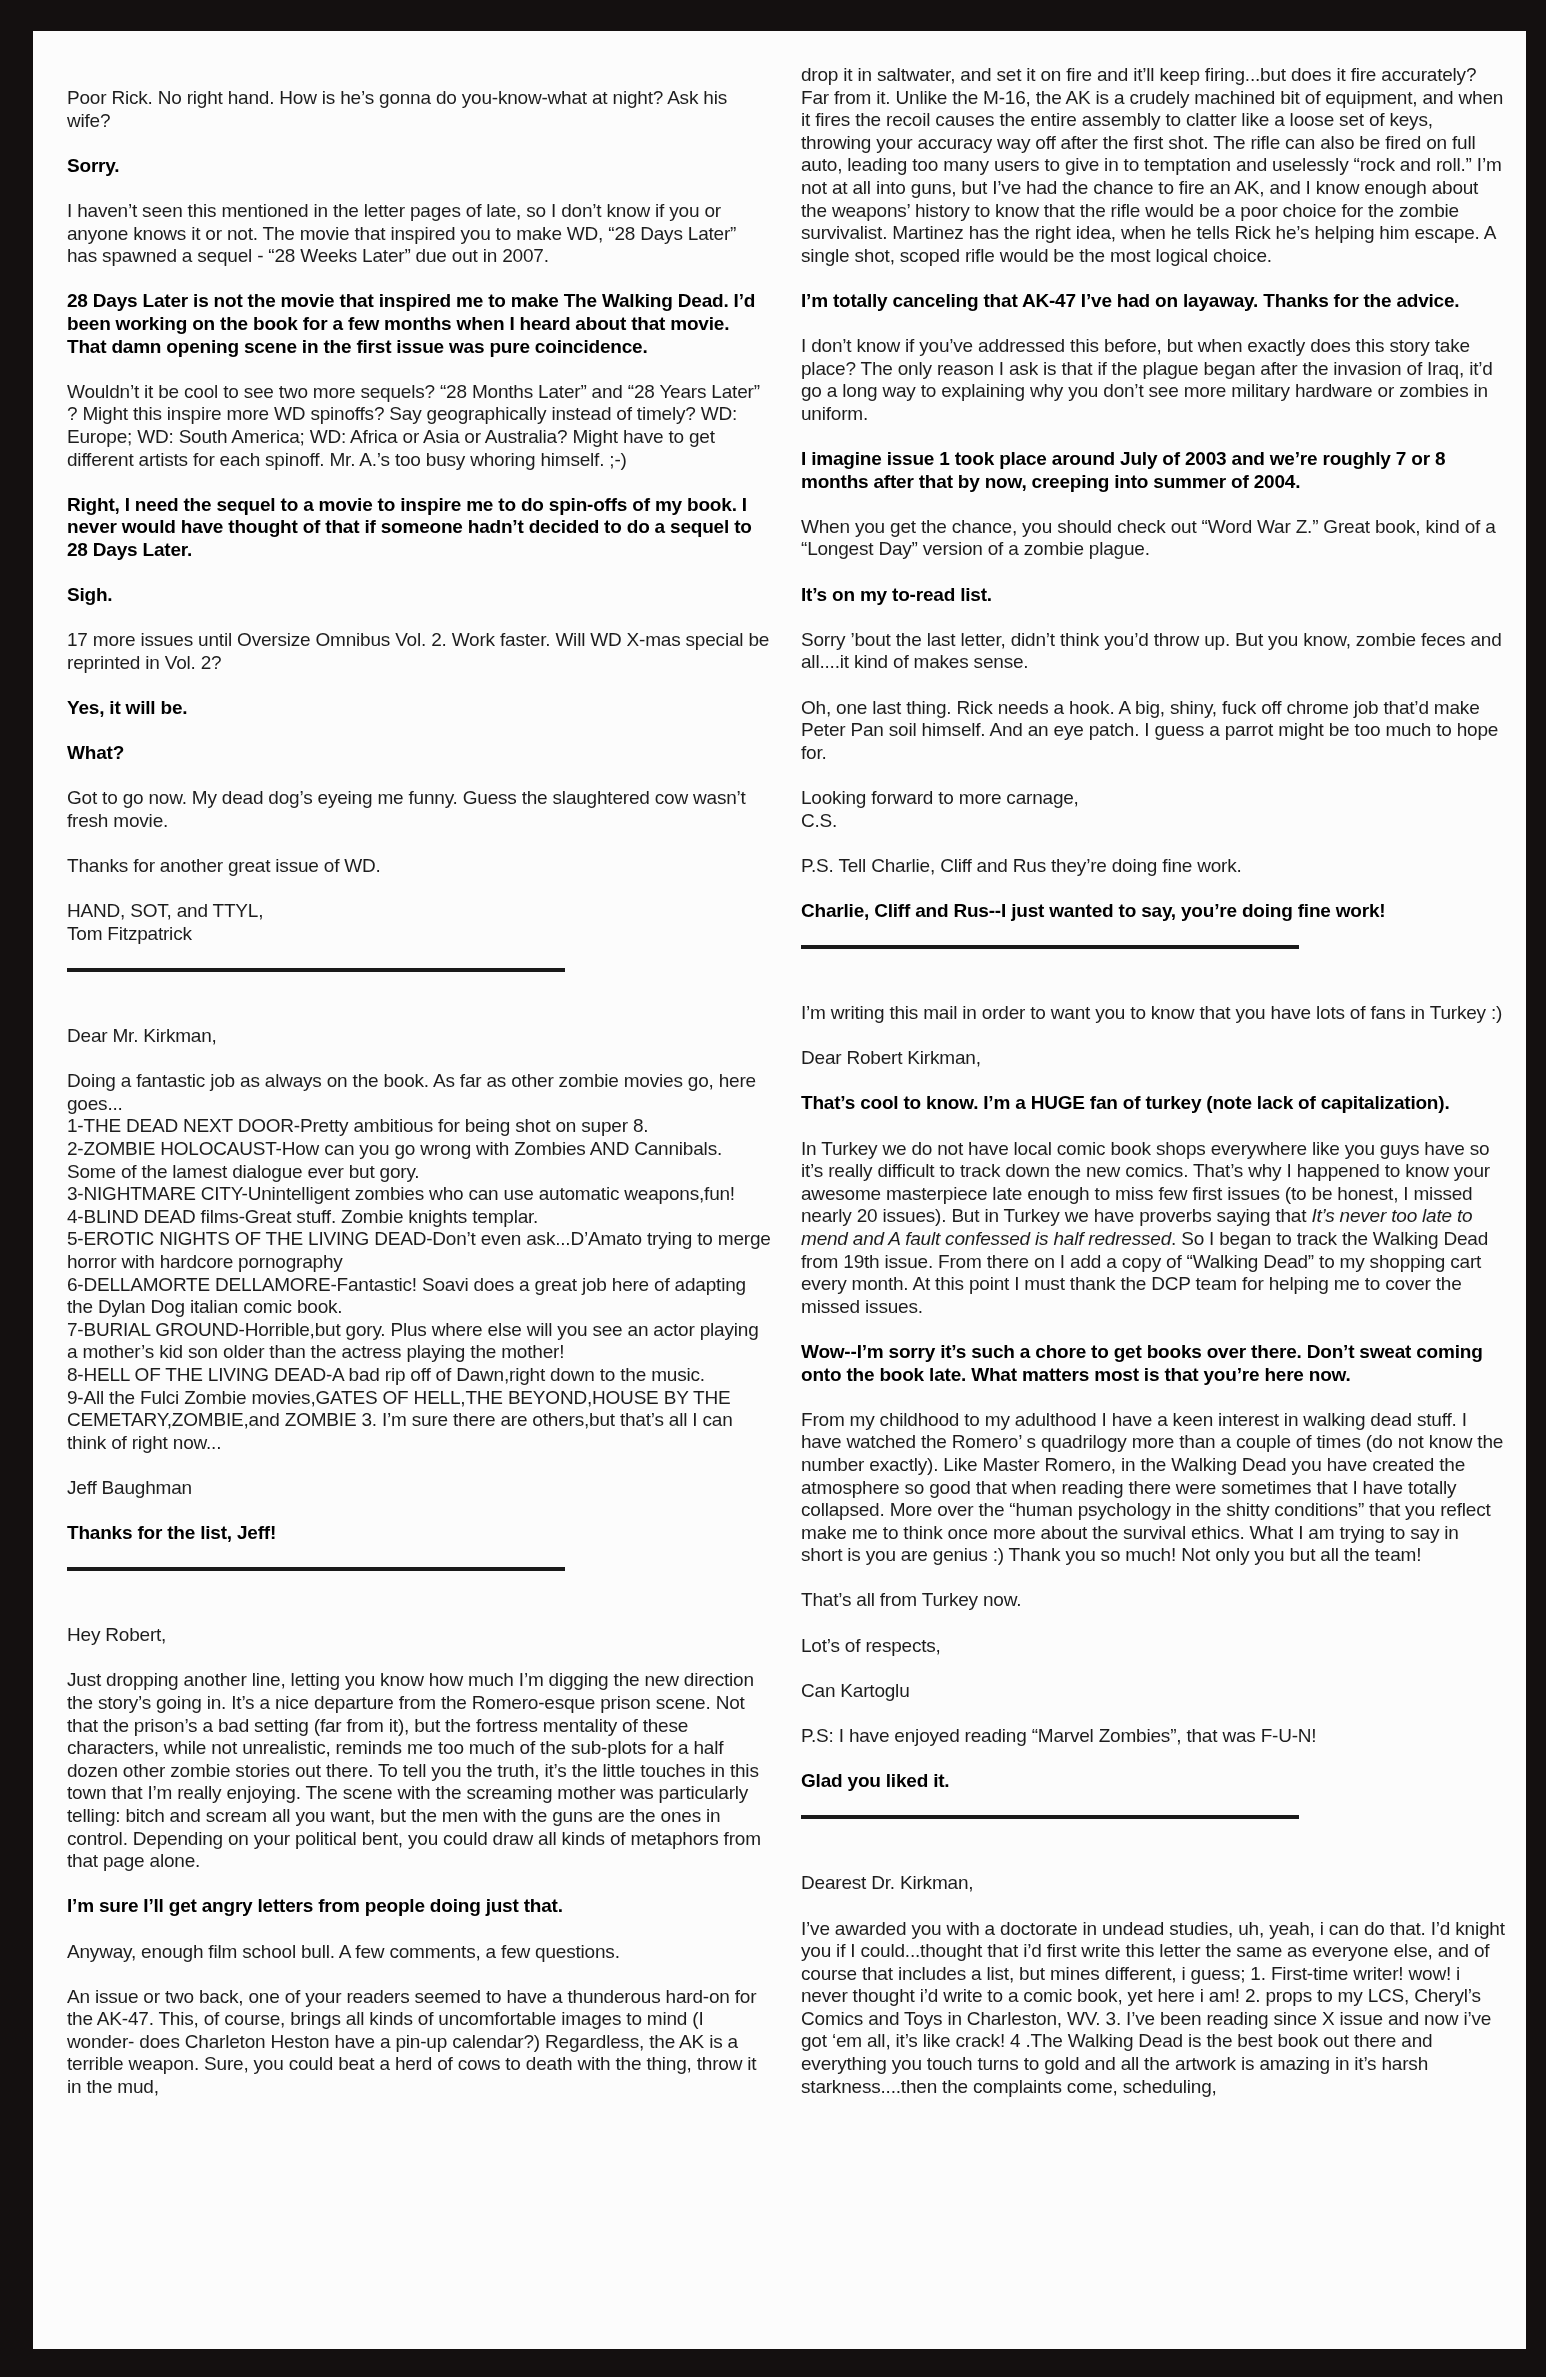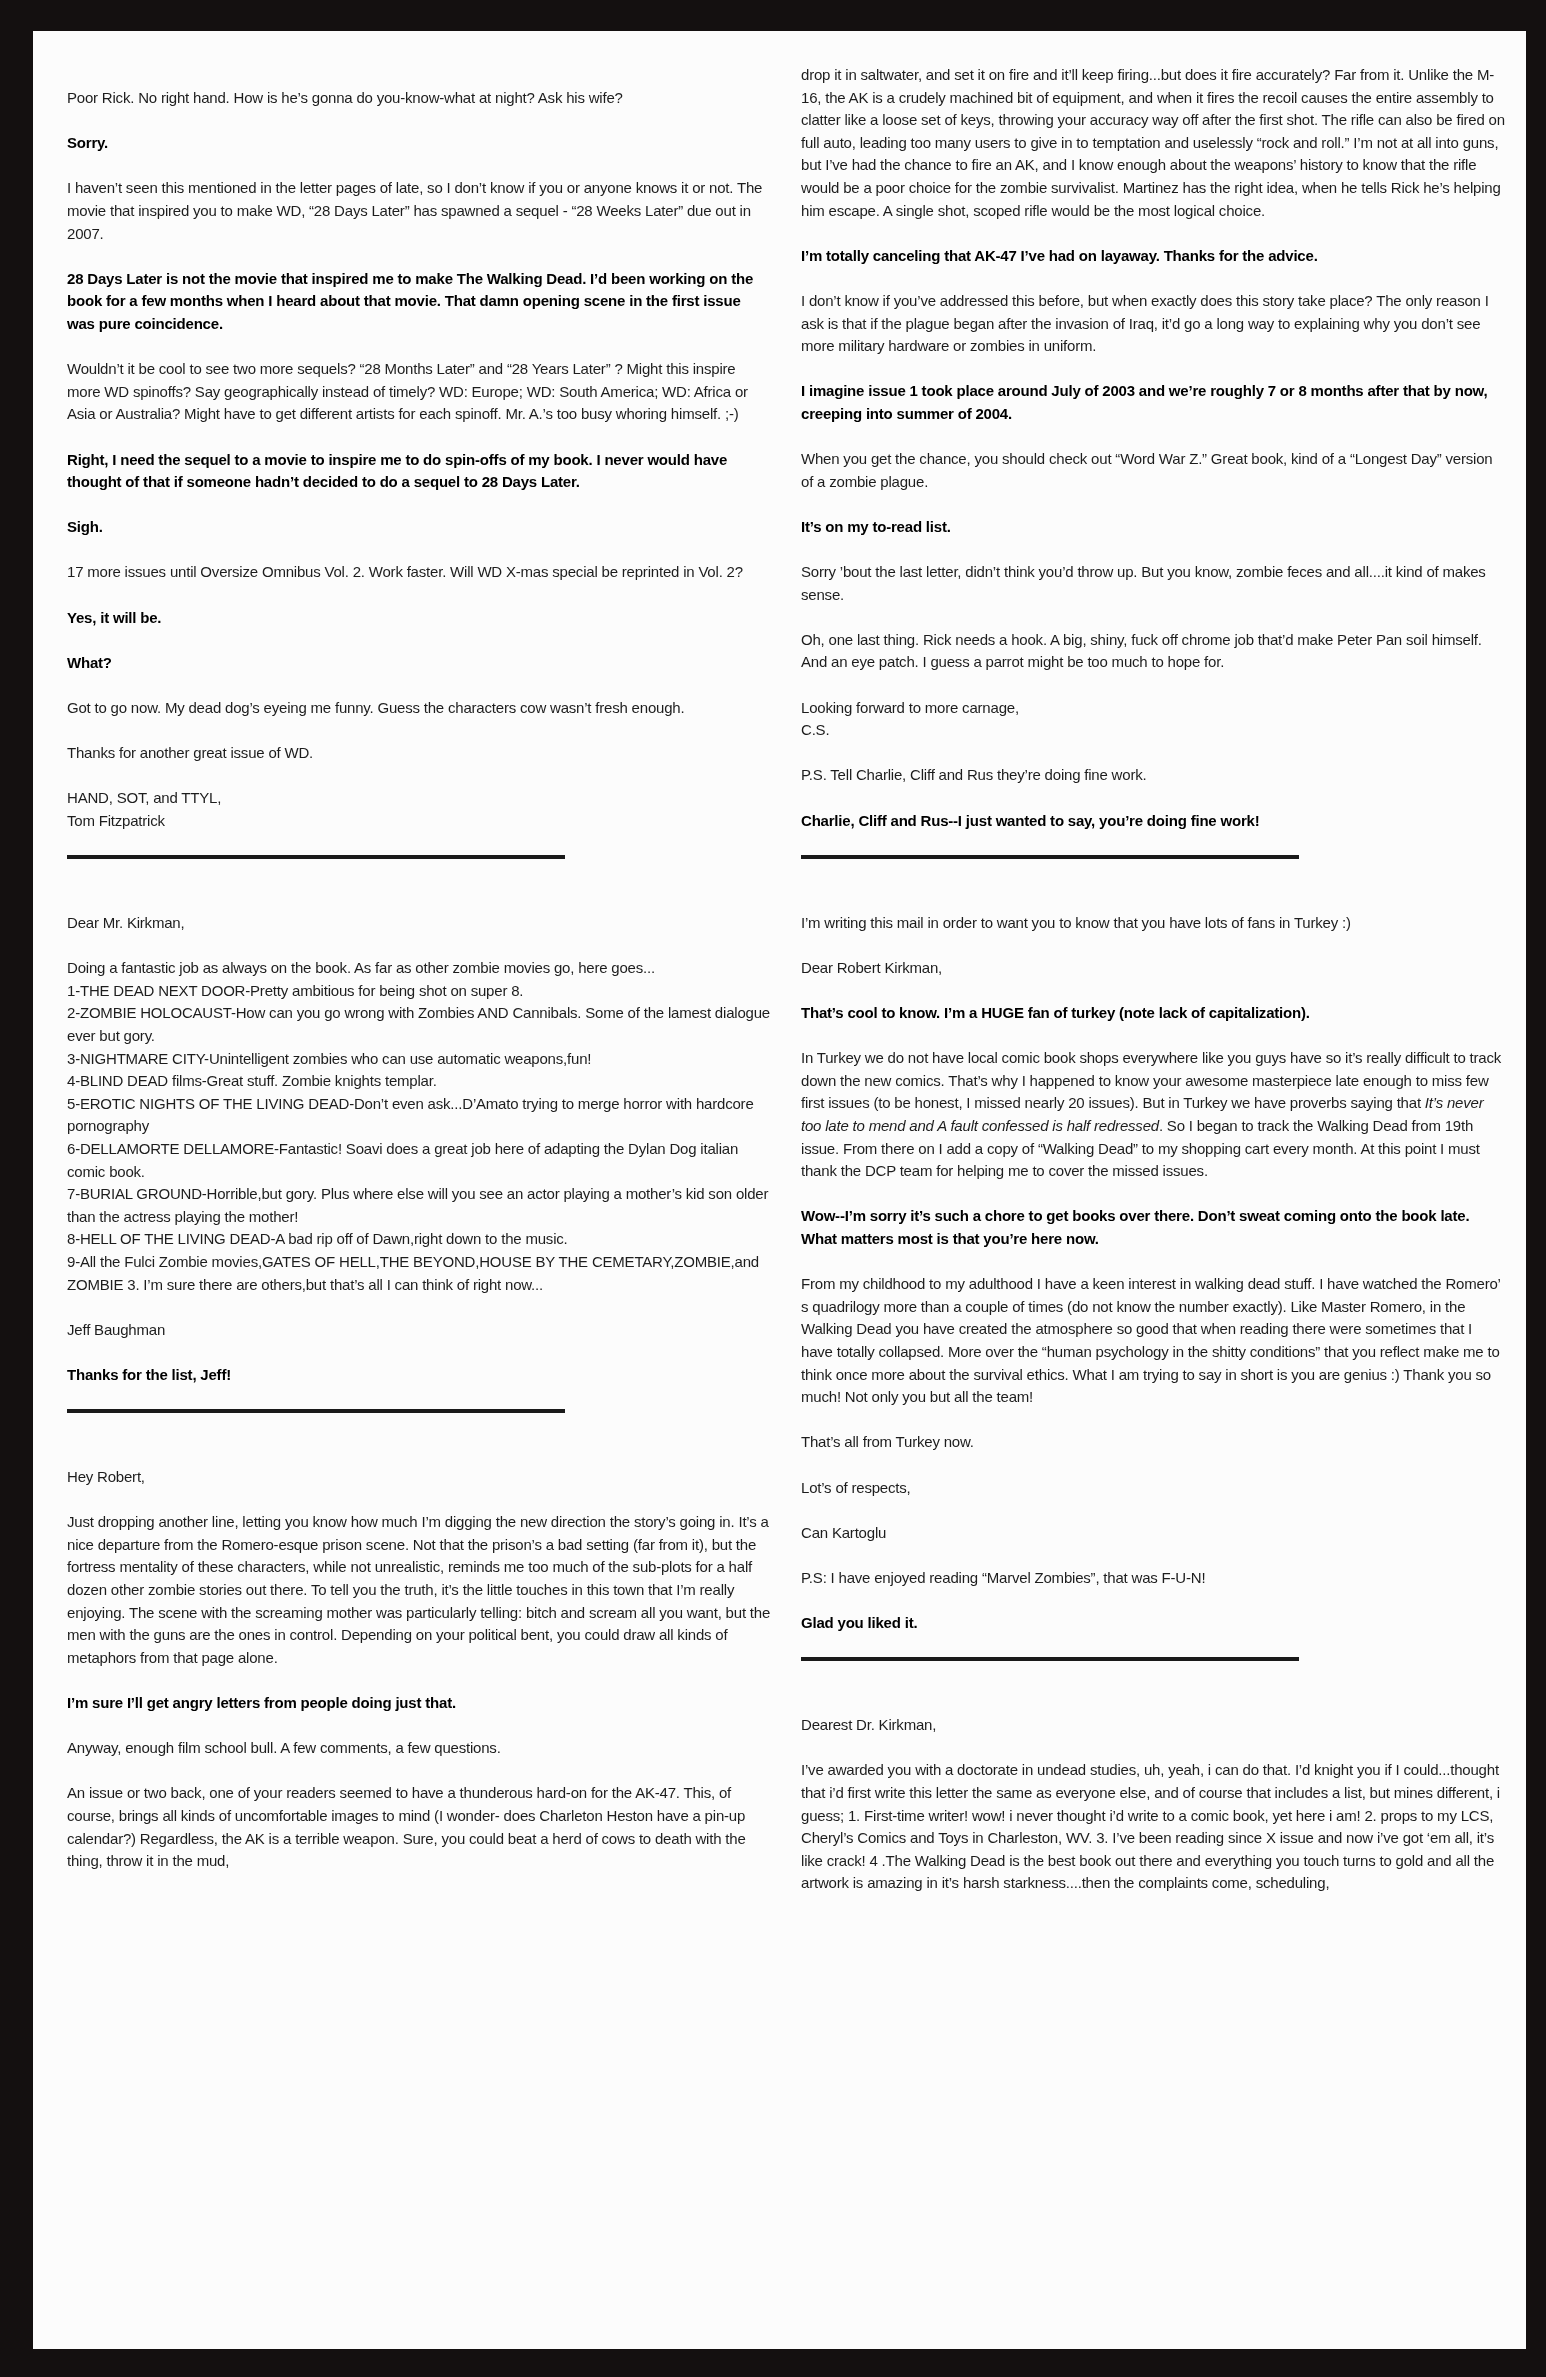--- a/index.html
+++ b/index.html
@@ -1,21 +1,21 @@
 <!DOCTYPE html>
 <html style="font-size:12.4px"><head>
 <meta charset="utf-8">
 <style>
   html,body{margin:0;padding:0;background:#141010;}
   .sheet{position:relative;width:1547px;height:2377px;background:#141010;overflow:hidden;}
   .inner{position:absolute;left:33px;top:31px;width:1493px;height:2318px;background:#fcfcfc;
          box-sizing:border-box;padding:33px 17px 31px 34px;display:flex;gap:30px;overflow:hidden;}
   .col{width:704px;flex:0 0 auto;box-sizing:border-box;}
   .col.left{padding-top:23px;}
-  .p{margin:0 0 22.6px;font-family:"Liberation Sans",sans-serif;font-size:15px;line-height:22.6px;
+  .p{margin:0 0 22.6px;font-family:"Liberation Sans",sans-serif;font-size:19px;line-height:22.6px;
      color:#1d1d1d;white-space:pre-line;letter-spacing:-0.2px;}
   .b{font-weight:700;color:#000000;}
   .p i{font-style:italic;}
   .hr{width:498px;height:3.9px;background:#1a1a1a;margin:14px 0 53px;}
 </style>
 </head>
 <body>
 
 <div class="sheet">
   <div class="inner">
@@ -24,21 +24,21 @@
       <p class="p">Poor Rick.  No right hand.  How is he’s gonna do you-know-what at night?  Ask his wife?</p>
       <p class="p b">Sorry.</p>
       <p class="p">I haven’t seen this mentioned in the letter pages of late, so I don’t know if you or anyone knows it or not.  The movie that inspired you to make WD, “28 Days Later” has spawned a sequel - “28 Weeks Later” due out in 2007.</p>
       <p class="p b">28 Days Later is not the movie that inspired me to make The Walking Dead.  I’d been working on the book for a few months when I heard about that movie.  That damn opening scene in the first issue was pure coincidence.</p>
       <p class="p">Wouldn’t it be cool to see two more sequels?  “28 Months Later” and “28 Years Later” ?  Might this inspire more WD spinoffs? Say geographically instead of timely?  WD: Europe; WD: South America; WD: Africa or Asia or Australia?  Might have to get different artists for each spinoff.  Mr. A.’s too busy whoring himself.  ;-)</p>
       <p class="p b">Right, I need the sequel to a movie to inspire me to do spin-offs of my book.  I never would have thought of that if someone hadn’t decided to do a sequel to 28 Days Later.</p>
       <p class="p b">Sigh.</p>
       <p class="p">17 more issues until Oversize Omnibus Vol. 2.  Work faster.  Will WD X-mas special be reprinted in Vol. 2?</p>
       <p class="p b">Yes, it will be.</p>
       <p class="p b">What?</p>
-      <p class="p">Got to go now.  My dead dog’s eyeing me funny.  Guess the characters cow wasn’t fresh enough.</p>
+      <p class="p">Got to go now.  My dead dog’s eyeing me funny.  Guess the slaughtered cow wasn’t fresh movie.</p>
       <p class="p">Thanks for another great issue of WD.</p>
       <p class="p">HAND, SOT, and TTYL,
 Tom Fitzpatrick</p>
       <div class="hr"></div>
       <p class="p">Dear Mr. Kirkman,</p>
       <p class="p">Doing a fantastic job as always on the book.  As far as other zombie movies go, here goes...
 1-THE DEAD NEXT DOOR-Pretty ambitious for being shot on super 8.
 2-ZOMBIE HOLOCAUST-How can you go wrong with Zombies AND Cannibals.  Some of the lamest dialogue ever but gory.
 3-NIGHTMARE CITY-Unintelligent zombies who can use automatic weapons,fun!
 4-BLIND DEAD films-Great stuff.  Zombie knights templar.

